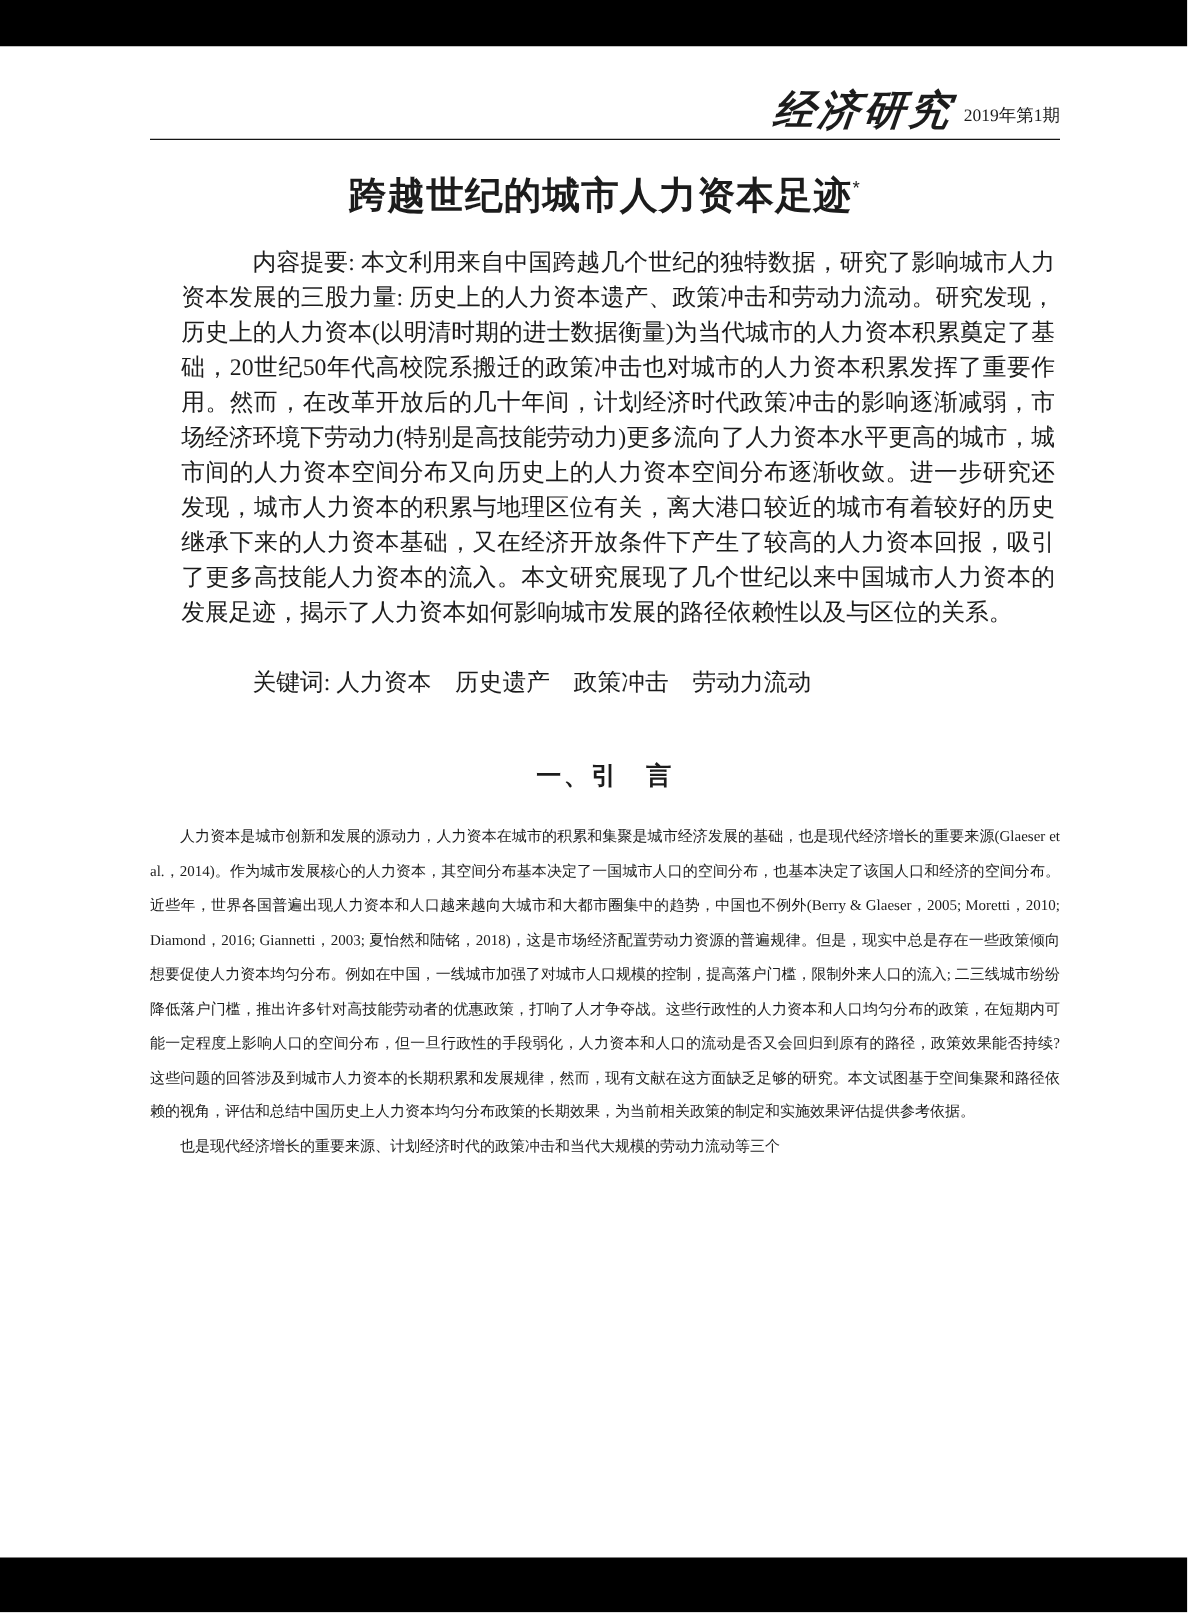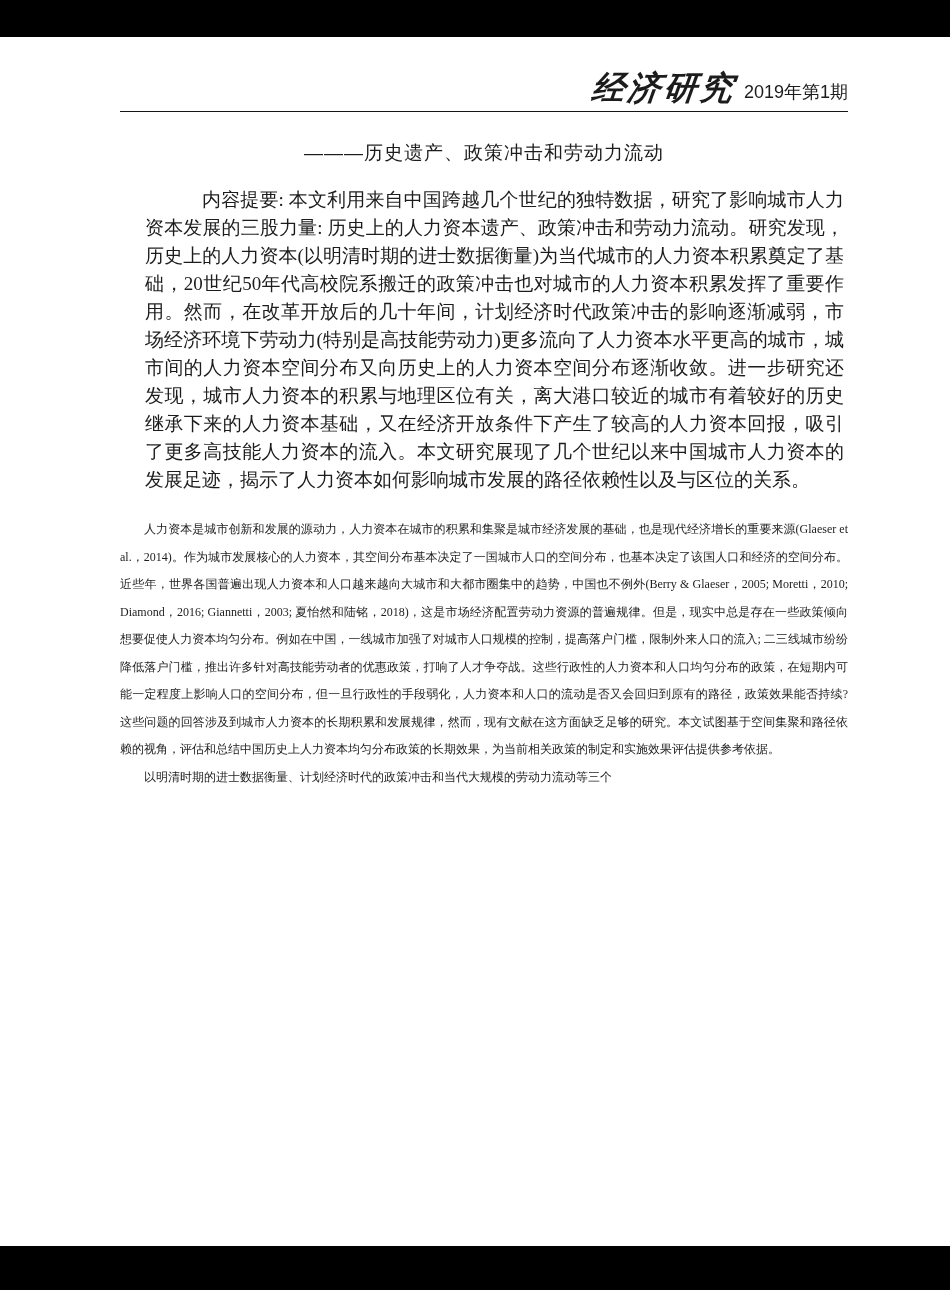--- a/index.html
+++ b/index.html
@@ -34,24 +34,24 @@
   .journal-logo {
     font-size: 33px;
     font-weight: bold;
     font-style: italic;
     letter-spacing: 3px;
     transform: skewX(-6deg);
     line-height: 1;
     font-family: "DejaVu Serif", serif;
   }
   .journal-issue {
-    font-size: 18px;
+    font-size: 14px;
     line-height: 1;
     padding-bottom: 3px;
-    font-family: Liberation Sans, sans-serif;
+    font-family: Liberation Serif, serif;
   }
   .title {
     margin-top: 24px;
     text-align: center;
     font-size: 30px;
     font-weight: bold;
     font-family: "Liberation Sans", sans-serif;
     letter-spacing: 1px;
   }
   .title sup { font-size: 15px; font-weight: normal; }
@@ -100,28 +100,30 @@
 <div class="page">
   <div class="bar top"></div>
 
   <div class="content">
 
     <div class="header">
       <span class="journal-logo">经济研究</span>
       <span class="journal-issue">2019年第1期</span>
     </div>
 
+    <h1 class="title"><span>跨越世纪的城市人力资本足迹</span><sup>*</sup></h1>
 
-    <h2 class="subtitle">———历史遗产、政策冲击和劳动力流动</h2>
 
 
     <div class="abstract">
       <p class="abstract-body"><span class="abstract-label">内容提要: </span><span>本文利用来自中国跨越几个世纪的独特数据，研究了影响城市人力资本发展的三股力量: 历史上的人力资本遗产、政策冲击和劳动力流动。研究发现，历史上的人力资本(以明清时期的进士数据衡量)为当代城市的人力资本积累奠定了基础，20世纪50年代高校院系搬迁的政策冲击也对城市的人力资本积累发挥了重要作用。然而，在改革开放后的几十年间，计划经济时代政策冲击的影响逐渐减弱，市场经济环境下劳动力(特别是高技能劳动力)更多流向了人力资本水平更高的城市，城市间的人力资本空间分布又向历史上的人力资本空间分布逐渐收敛。进一步研究还发现，城市人力资本的积累与地理区位有关，离大港口较近的城市有着较好的历史继承下来的人力资本基础，又在经济开放条件下产生了较高的人力资本回报，吸引了更多高技能人力资本的流入。本文研究展现了几个世纪以来中国城市人力资本的发展足迹，揭示了人力资本如何影响城市发展的路径依赖性以及与区位的关系。</span></p>
+      <p class="keywords"><span class="keywords-label">关键词: </span><span>人力资本　历史遗产　政策冲击　劳动力流动</span></p>
     </div>
 
+    <h3 class="section-heading">一、引　言</h3>
 
     <p class="body-para first">人力资本是城市创新和发展的源动力，人力资本在城市的积累和集聚是城市经济发展的基础，也是现代经济增长的重要来源(Glaeser et al.，2014)。作为城市发展核心的人力资本，其空间分布基本决定了一国城市人口的空间分布，也基本决定了该国人口和经济的空间分布。近些年，世界各国普遍出现人力资本和人口越来越向大城市和大都市圈集中的趋势，中国也不例外(Berry &amp; Glaeser，2005; Moretti，2010; Diamond，2016; Giannetti，2003; 夏怡然和陆铭，2018)，这是市场经济配置劳动力资源的普遍规律。但是，现实中总是存在一些政策倾向想要促使人力资本均匀分布。例如在中国，一线城市加强了对城市人口规模的控制，提高落户门槛，限制外来人口的流入; 二三线城市纷纷降低落户门槛，推出许多针对高技能劳动者的优惠政策，打响了人才争夺战。这些行政性的人力资本和人口均匀分布的政策，在短期内可能一定程度上影响人口的空间分布，但一旦行政性的手段弱化，人力资本和人口的流动是否又会回归到原有的路径，政策效果能否持续? 这些问题的回答涉及到城市人力资本的长期积累和发展规律，然而，现有文献在这方面缺乏足够的研究。本文试图基于空间集聚和路径依赖的视角，评估和总结中国历史上人力资本均匀分布政策的长期效果，为当前相关政策的制定和实施效果评估提供参考依据。</p>
-    <p class="body-para">以明清时期的进士数据衡量、计划经济时代的政策冲击和当代大规模的劳动力流动等三个</p>
+    <p class="body-para">也是现代经济增长的重要来源、计划经济时代的政策冲击和当代大规模的劳动力流动等三个</p>
 
   </div>
 
   <div class="bar bottom"></div>
 </div>
 
 </body></html>

